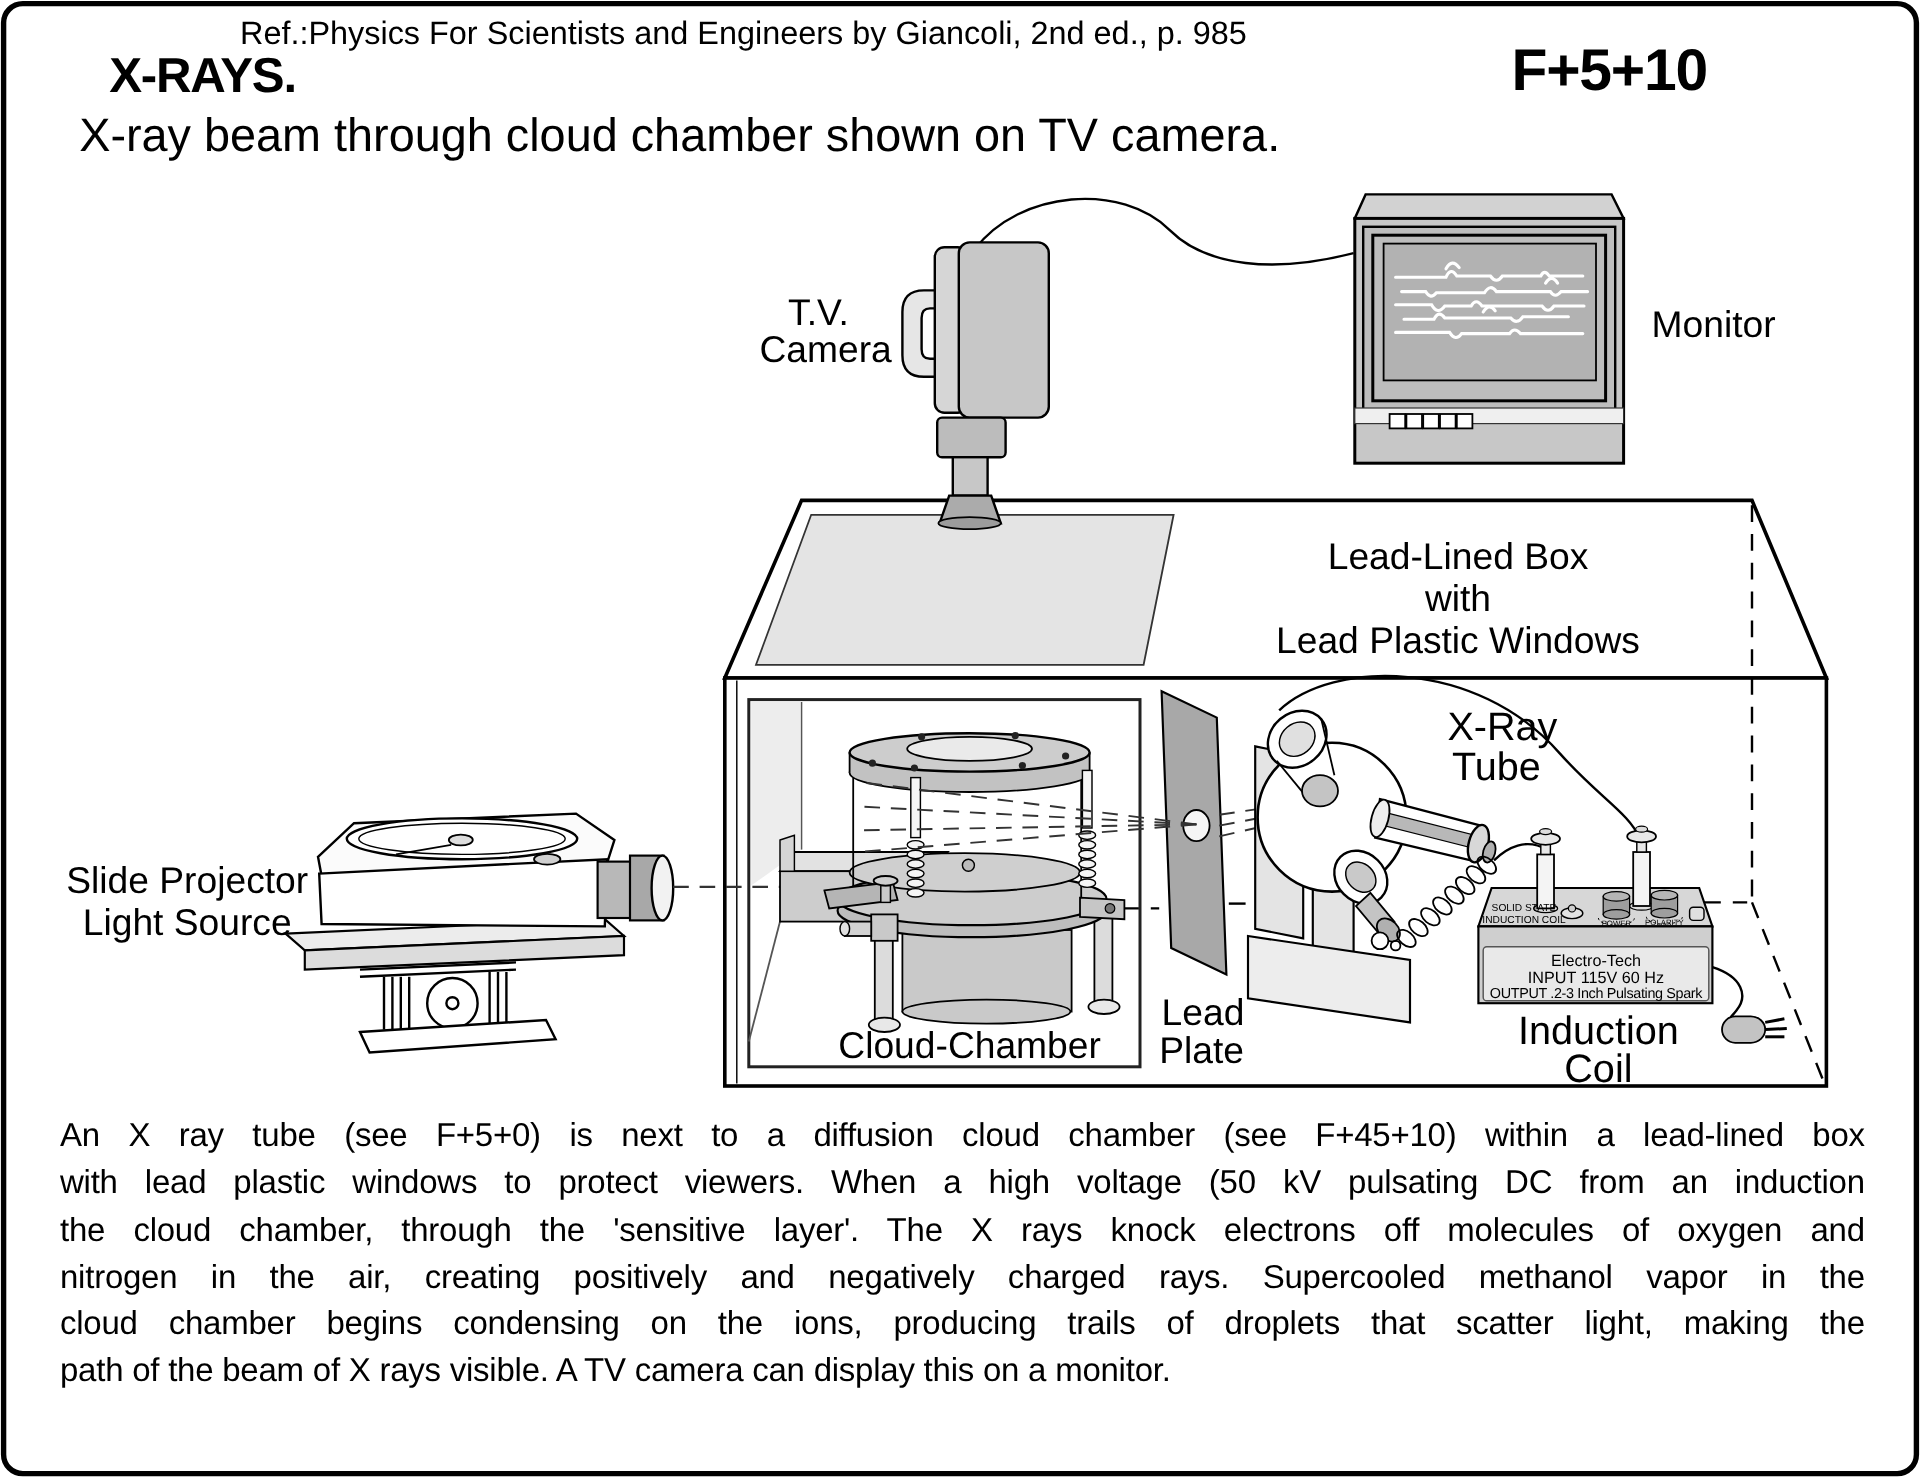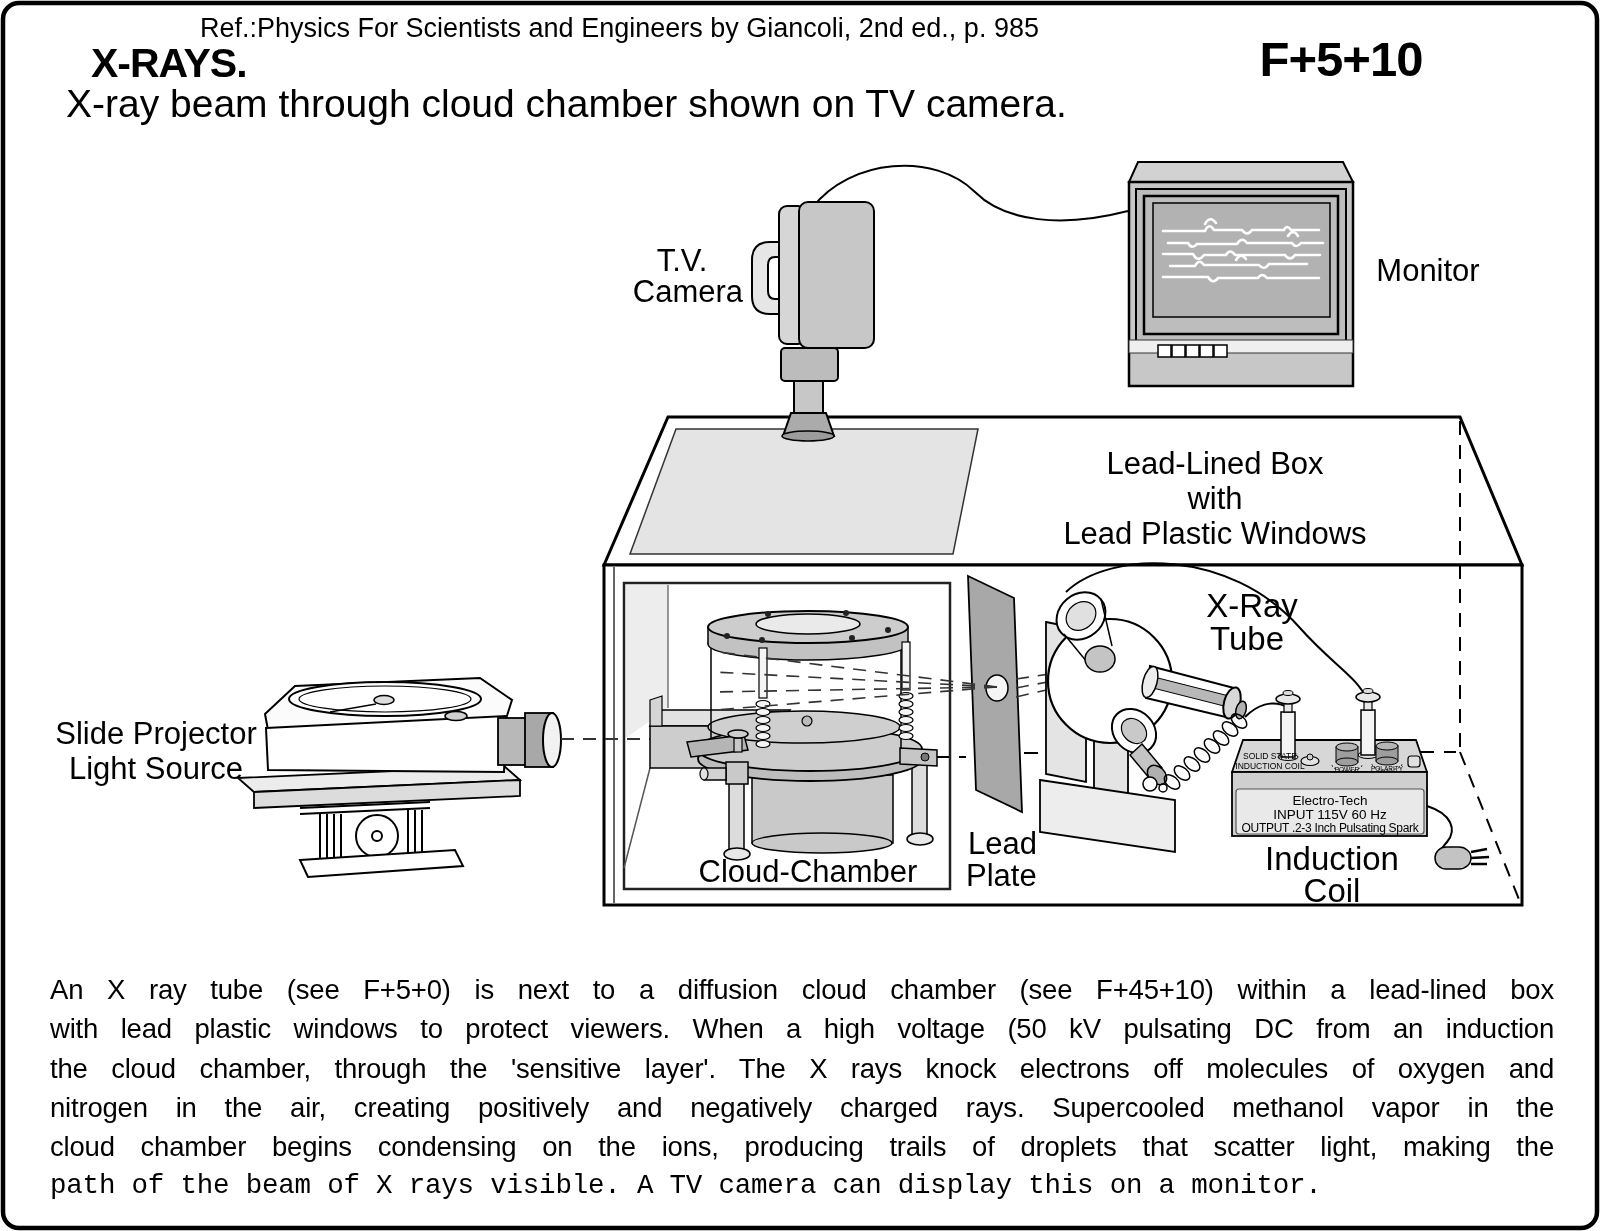--- a/index.html
+++ b/index.html
@@ -3,24 +3,24 @@
 <meta charset="utf-8">
 <style>
   html,body{margin:0;padding:0;background:#fff;}
   #page{position:relative;width:1600px;height:1231px;background:#ffffff;
         font-family:"Liberation Sans", sans-serif;color:#000;overflow:hidden;}
   #diagram-svg{position:absolute;left:0;top:0;width:1600px;height:1231px;}
   .abs{position:absolute;}
   #title{left:66px;top:40px;font-size:41px;font-weight:bold;letter-spacing:-1px;margin-left:25px;}
   #reference{left:200px;top:13px;width:1100px;text-align:left;font-size:27px;}
   #code{left:1248px;top:31px;width:186px;text-align:center;font-size:49px;font-weight:bold;letter-spacing:-1px;}
-  #subtitle{left:66px;top:82px;font-size:39px;}
-  #description{left:50px;top:970px;width:1504px;}
+  #subtitle{left:66px;top:92px;font-size:39px;}
+  #description{left:50px;top:926px;width:1504px;}
   .desc-line{font-size:27.5px;line-height:39.3px;height:39.3px;text-align:justify;text-align-last:justify;letter-spacing:-0.2px;white-space:normal;}
-  .desc-line.last{text-align:right;text-align-last:left;font-family:Liberation Mono, monospace;}
+  .desc-line.last{text-align:right;text-align-last:left;}
   .lbl{font-family:"Liberation Sans", sans-serif;fill:#000;}
 </style>
 </head>
 <body>
 
 <div id="page">
 
 <svg id="diagram-svg" viewBox="0 0 1600 1231" xmlns="http://www.w3.org/2000/svg">
 
   <rect x="3" y="3" width="1594" height="1225" rx="16" fill="none" stroke="#000" stroke-width="4.5"></rect>

